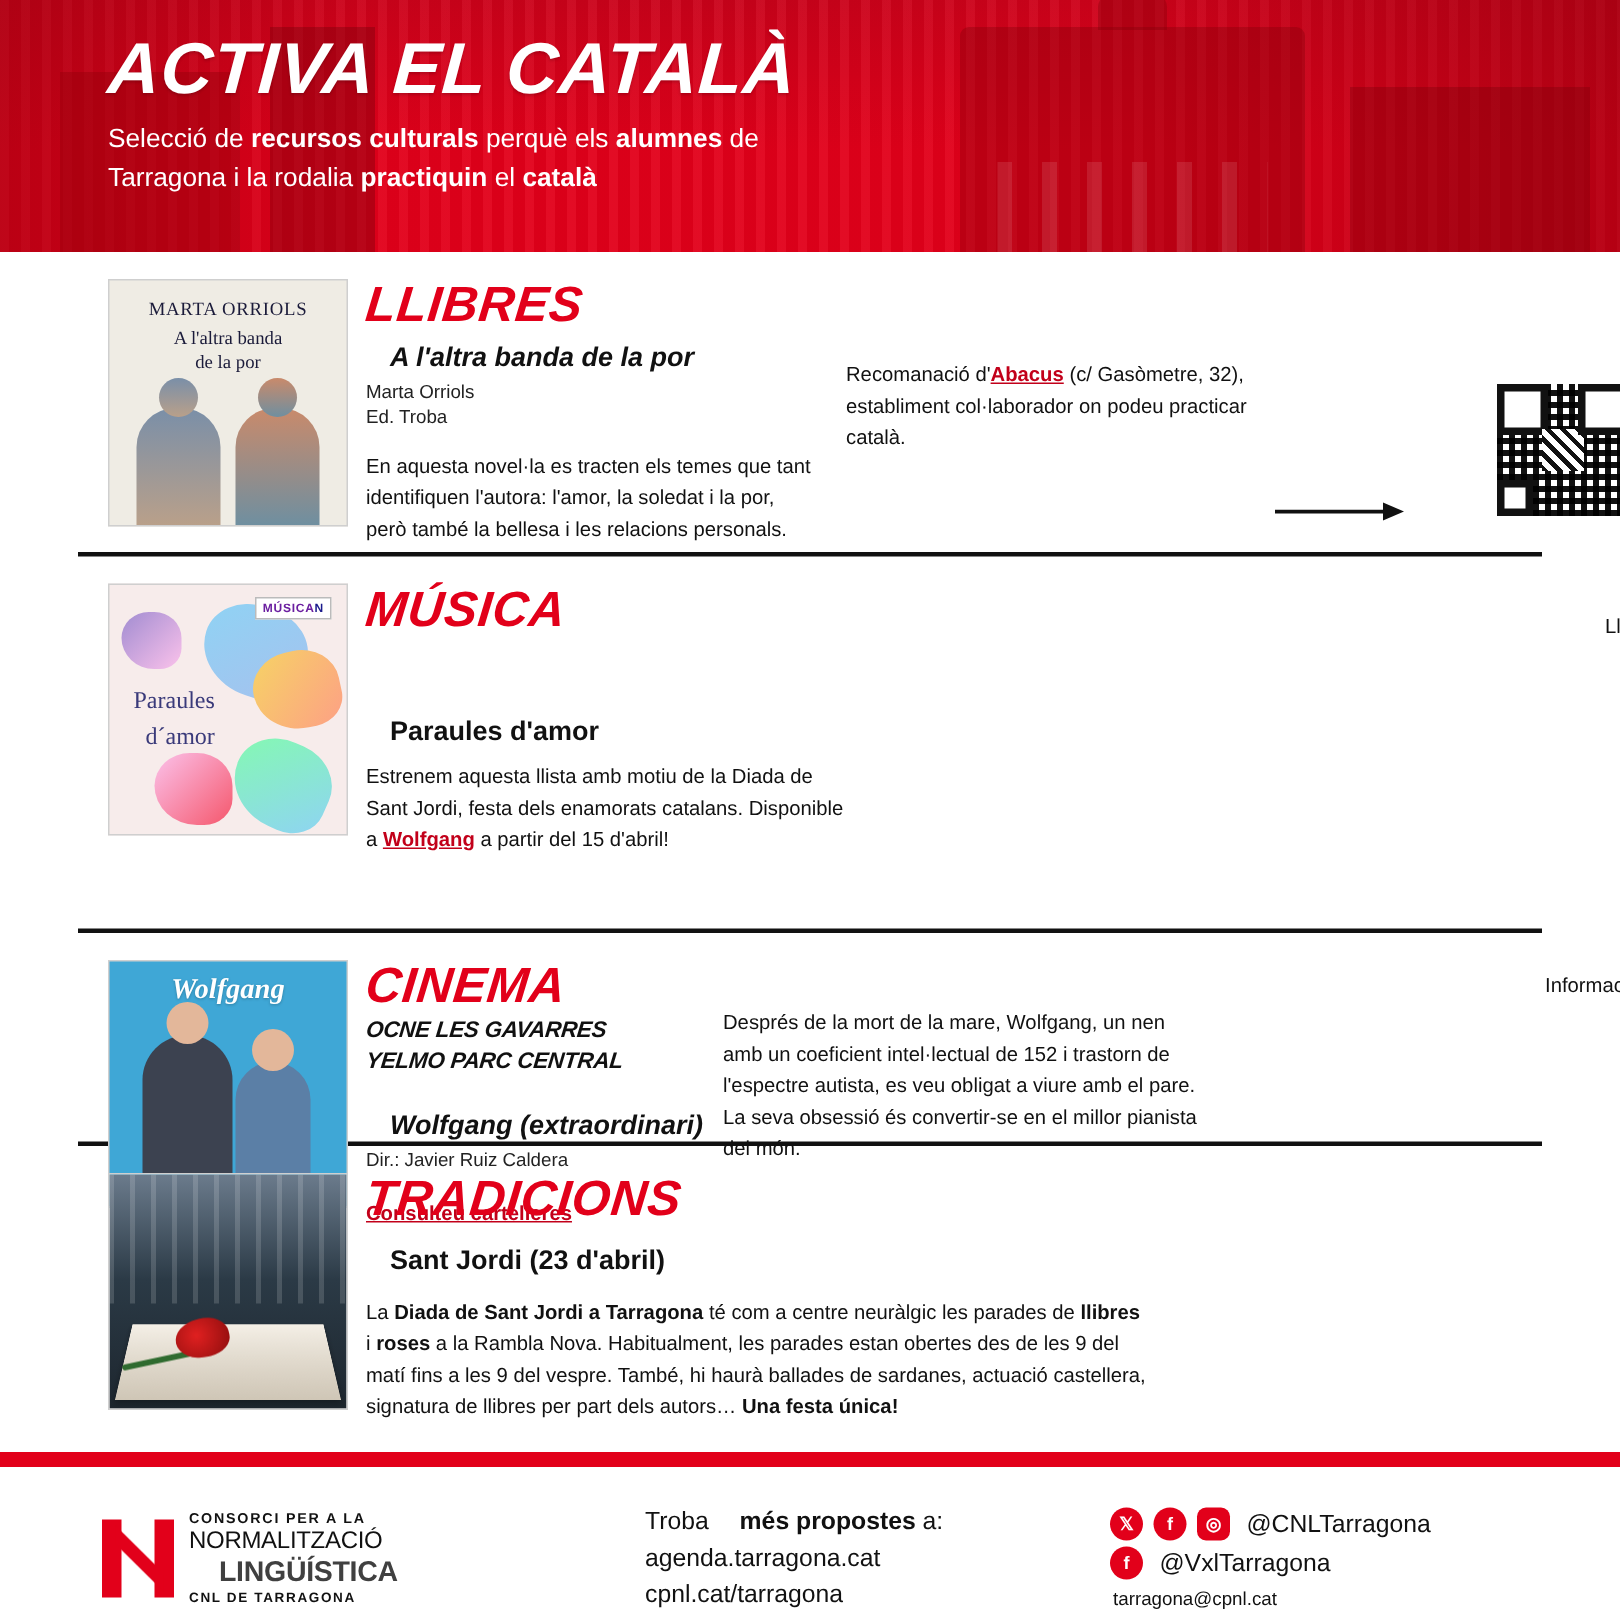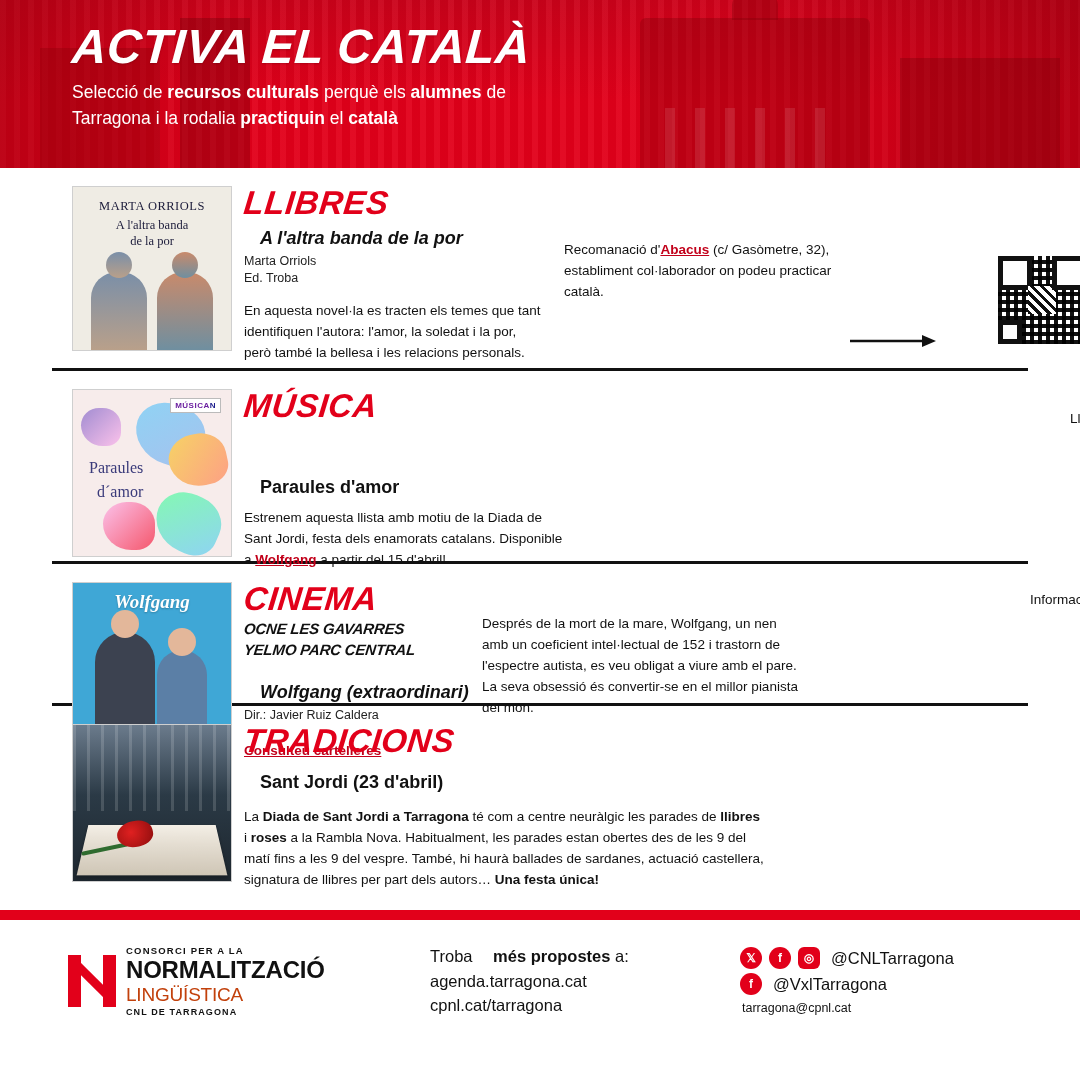--- a/index.html
+++ b/index.html
@@ -217,22 +217,22 @@
   }
   .logo { display:flex; align-items:center; gap:10px; width:330px; padding-left:28px;}
   .logo-mark { width:48px; height:52px; position:relative; }
   .logo-mark .bar { position:absolute; background:#e2001a; }
   .logo-mark .l1 { left:0; top:0; width:13px; height:52px; }
   .logo-mark .l2 { right:0; top:0; width:13px; height:52px; }
   .logo-mark .l3 { left:9px; top:4px; width:32px; height:44px; background:#e2001a;
                    clip-path:polygon(0 0, 100% 72%, 100% 100%, 0 28%); }
   .logo-txt { line-height:1.18; }
   .logo-txt .t1 { font-size:9.5px; letter-spacing:1.2px; font-weight:bold; color:#111; }
-  .logo-txt .t2 { font-size:24px; font-weight:bold; color:#111; letter-spacing:-0.2px;}
-  .logo-txt .t3 { font-size:19px; font-weight:normal; color:#c2410c; letter-spacing:-0.2px;}
+  .logo-txt .t2 { font-size:16px; font-weight:normal; color:#111; letter-spacing:-0.2px;}
+  .logo-txt .t3 { font-size:19px; font-weight:bold; color:#404040; letter-spacing:-0.2px;margin-left:20px;}
   .logo-txt .t4 { font-size:9px; letter-spacing:1.1px; font-weight:bold; color:#111; }
 
   .foot-center { flex:1; font-size:16.5px; line-height:1.5; color:#111; padding-left:60px;}
   .foot-center b { font-weight:bold;margin-left:16px; }
 
   .foot-right { width:300px; text-align:left; }
   .social-row { display:flex; align-items:center; gap:7px; margin-bottom:4px; }
   .sicon {
     width:22px; height:22px; border-radius:50%; background:#e2001a; color:#fff;
     display:flex; align-items:center; justify-content:center; font-size:12px; font-weight:bold;
@@ -300,21 +300,21 @@
           <div class="qr">
               <i></i>
               <u></u>
             </div>
         </div>
       </div>
     </div>
 
     <div class="rule"></div>
 
-    <div class="section" style="height:190px;">
+    <div class="section" style="height:248px;">
       <div class="cover-wrap">
         <div class="cover cover-music">
           <div class="blob bl1"></div>
             <div class="blob bl5"></div>
           <div class="blob bl2"></div>
             <div class="blob bl3"></div>
             <div class="blob bl4"></div>
           <div class="badge">
             <span>MÚSICA</span><i>N</i>
           </div>

